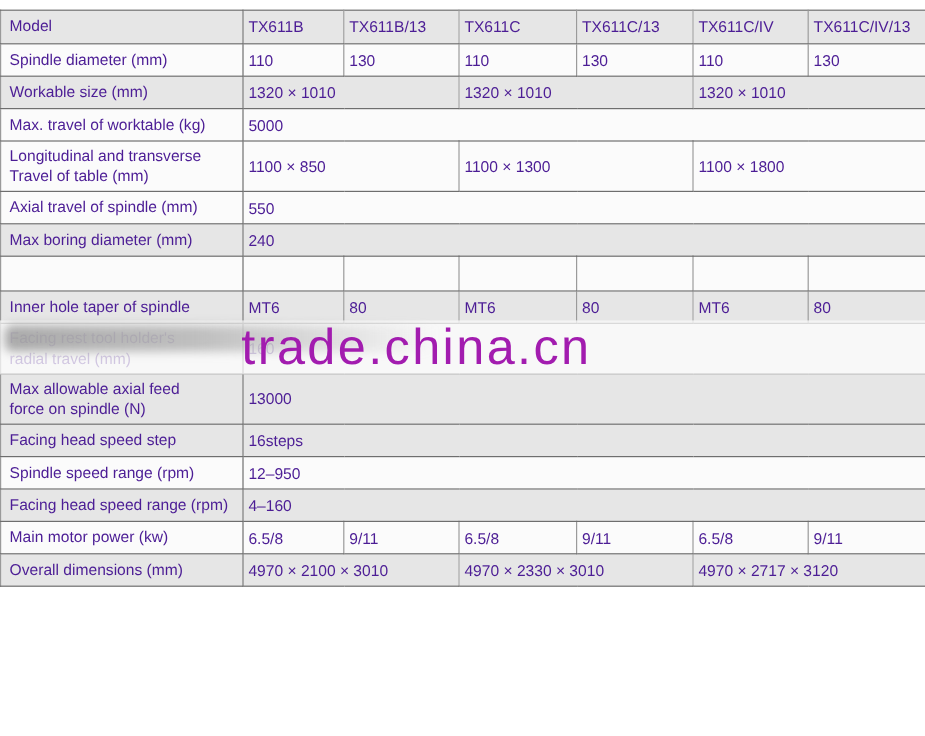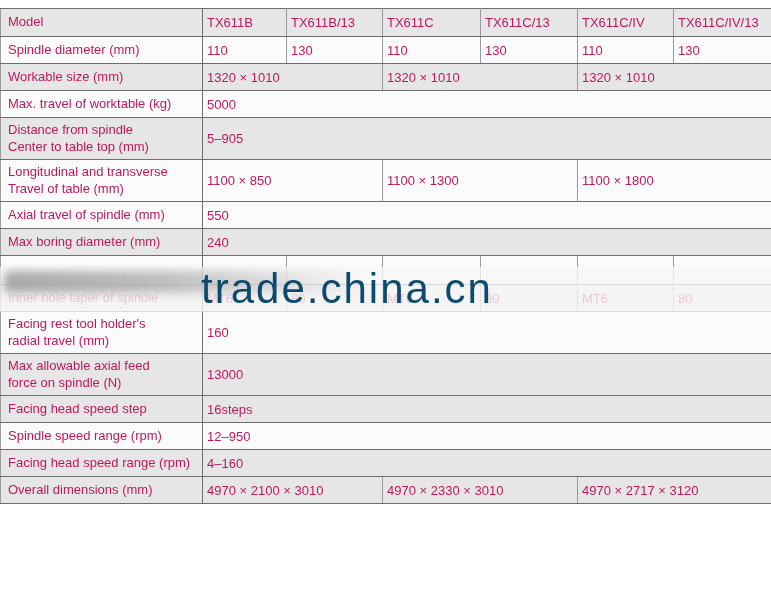--- a/index.html
+++ b/index.html
@@ -17,21 +17,21 @@
   }
   table.spec {
     position: absolute;
     top: 8px;
     left: 0;
     width: 771px;
     border-collapse: collapse;
     table-layout: fixed;
     border: 1px solid #4d4d4d;
     font-size: 13px;
-    color: #be185d;
+    color: #4c1d95;
   }
   table.spec td {
     border-top: 1px solid #6e6e6e;
     border-bottom: 1px solid #6e6e6e;
     border-left: 1px solid #9a9a9a;
     border-right: 1px solid #9a9a9a;
     padding: 2px 4px;
     overflow: hidden;
   }
   table.spec td.label {
@@ -77,21 +77,21 @@
   }
   .watermark {
     position: absolute;
     left: 0;
     top: 266px;
     width: 694px;
     text-align: center;
     font-size: 42px;
     line-height: 46px;
     letter-spacing: 2px;
-    color: #0c4a6e;
+    color: #a21caf;
     font-weight: 400;
     pointer-events: none;
   }
 </style>
 </head>
 <body>
 
 <div id="stage">
 
   <table class="spec">
@@ -131,25 +131,20 @@
       <td class="val" colspan="2">1320 × 1010</td>
       <td class="val" colspan="2">1320 × 1010</td>
       <td class="val" colspan="2">1320 × 1010</td>
     </tr>
 
     <tr class="r plain">
       <td class="label">Max. travel of worktable (kg)</td>
       <td class="val" colspan="6">5000</td>
     </tr>
 
-    <tr class="tall shaded">
-      <td class="label">Distance from spindle
-Center to table top  (mm)</td>
-      <td class="val" colspan="6">5–905</td>
-    </tr>
 
     <tr class="tall plain">
       <td class="label">Longitudinal and transverse
 Travel of table   (mm)</td>
       <td class="val" colspan="2">1100 × 850</td>
       <td class="val" colspan="2">1100 × 1300</td>
       <td class="val" colspan="2">1100 × 1800</td>
     </tr>
 
 
@@ -204,20 +199,29 @@
     <tr class="r plain">
       <td class="label">Spindle speed range  (rpm)</td>
       <td class="val" colspan="6">12–950</td>
     </tr>
 
     <tr class="r shaded">
       <td class="label">Facing head speed range (rpm)</td>
       <td class="val" colspan="6">4–160</td>
     </tr>
 
+    <tr class="r plain">
+      <td class="label">Main motor power  (kw)</td>
+      <td class="val">6.5/8</td>
+      <td class="val">9/11</td>
+      <td class="val">6.5/8</td>
+      <td class="val">9/11</td>
+      <td class="val">6.5/8</td>
+      <td class="val">9/11</td>
+    </tr>
 
     <tr class="r shaded">
       <td class="label">Overall dimensions (mm)</td>
       <td class="val" colspan="2">4970 × 2100 × 3010</td>
       <td class="val" colspan="2">4970 × 2330 × 3010</td>
       <td class="val" colspan="2">4970 × 2717 × 3120</td>
     </tr>
 
   </tbody>
     </table>

